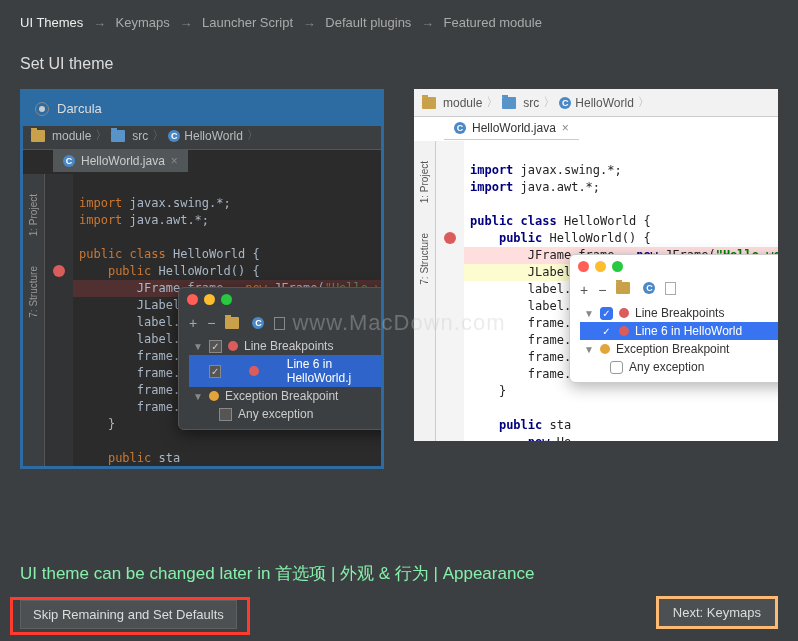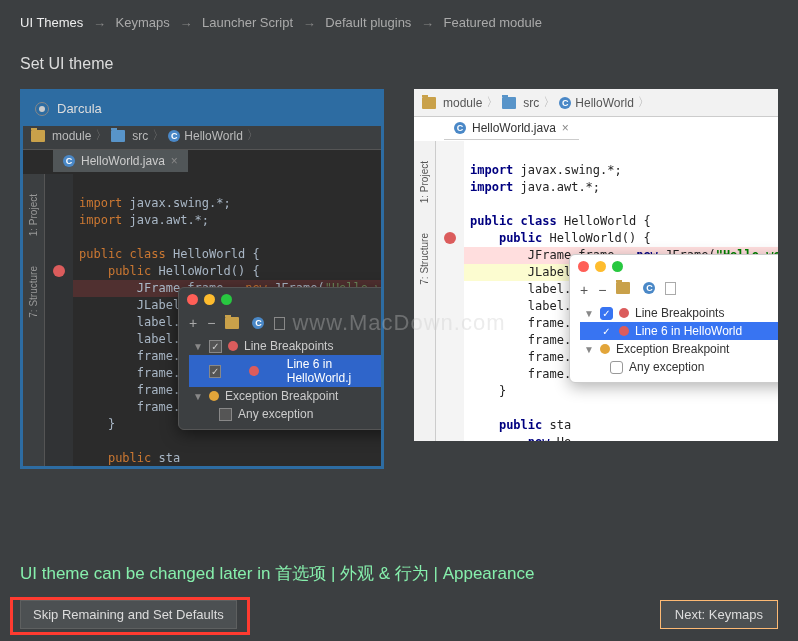--- a/index.html
+++ b/index.html
@@ -216,21 +216,21 @@
   cursor:pointer;
 }
 .red-highlight {
   position:absolute; bottom:6px; left:10px;
   width:240px; height:38px;
   border:3px solid #ff3b30;
   pointer-events:none;
 }
 .next-btn {
   position:absolute; bottom:12px; right:20px;
-  background:#4c5052; border:1px solid #fdba74;
+  background:#4c5052; border:3px solid #fdba74;
   color:#ddd; padding:6px 14px; font-size:13px;
   cursor:pointer;
 }
 </style>
 </head>
 <body>
 
 <div class="breadcrumb-nav">
   <span class="active">UI Themes</span>
   <span class="sep">→</span>

